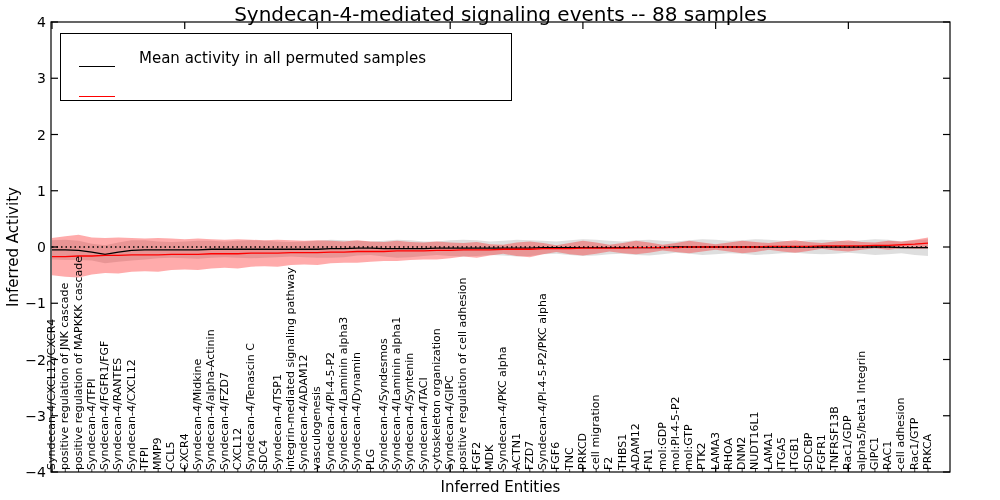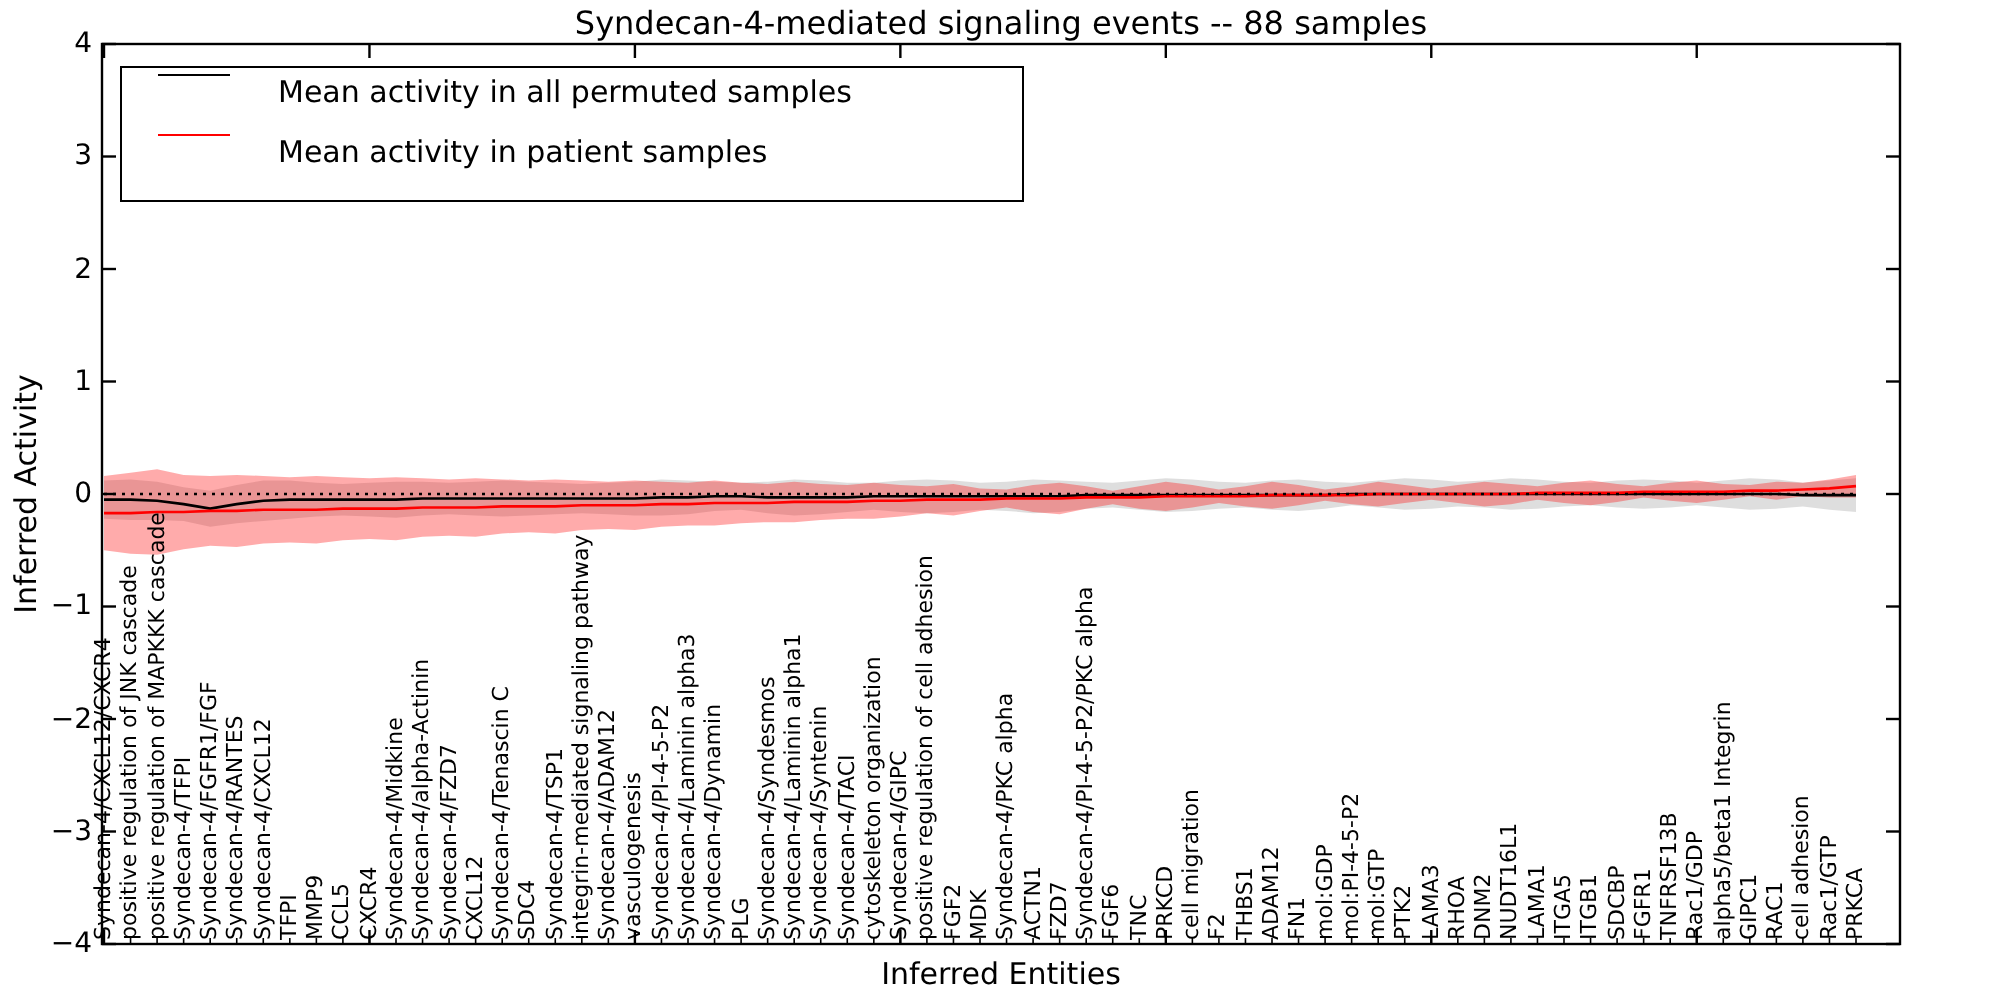--- a/index.html
+++ b/index.html
@@ -1,31 +1,31 @@
 <!DOCTYPE html>
 <html><head>
 <meta charset="utf-8">
 <style>
   html,body{margin:0;padding:0;background:#fff;}
   .figure{
     position:relative;width:1000px;height:500px;background:#ffffff;overflow:hidden;
     font-family:"DejaVu Sans","Liberation Sans",sans-serif;color:#000;
   }
-  .title{position:absolute;top:2px;left:51px;width:899px;text-align:center;font-size:16px;}
+  .title{position:absolute;top:2px;left:51px;width:899px;text-align:center;font-size:20px;}
   .xlabel{position:absolute;top:478px;left:51px;width:899px;text-align:center;font-size:15px;}
   .ylabel{position:absolute;top:247px;left:13px;transform:translate(-50%,-50%) rotate(-90deg);
           white-space:nowrap;font-size:15px;}
   svg.plot{position:absolute;left:0;top:0;}
   .ticks-layer{position:absolute;left:0;top:0;width:1000px;height:500px;pointer-events:none;}
   .ytick{position:absolute;left:16px;width:30px;text-align:right;font-size:14px;line-height:18px;}
   .xtick{position:absolute;top:470px;font-size:11px;line-height:12px;white-space:nowrap;
          transform:rotate(-90deg);transform-origin:0 0;}
   .legend{position:absolute;left:60px;top:33px;width:452px;box-sizing:border-box;
           border:1.3px solid #000;background:#fff;padding:3px 0;}
-  .legend-row{display:flex;align-items:flex-start;height:30px;}
+  .legend-row{display:flex;align-items:flex-end;height:30px;}
   .legend-line{display:inline-block;width:36px;height:0;border-top:1.6px solid #000;
                margin:0 24px 0 18px;flex:none;}
   .legend-label{font-size:15px;white-space:nowrap;}
 </style>
 </head>
 <body>
 
 <div class="figure">
 
   <div class="title">Syndecan-4-mediated signaling events -- 88 samples</div>
@@ -221,17 +221,16 @@
 
   <div class="xlabel">Inferred Entities</div>
 
   <div class="legend">
     <div class="legend-row">
       <span class="legend-line" id="legend-line-0" style="border-top-color: rgb(0, 0, 0);"></span>
       <span class="legend-label">Mean activity in all permuted samples</span>
     </div>
     <div class="legend-row">
       <span class="legend-line" id="legend-line-1" style="border-top-color: rgb(255, 0, 0);"></span>
-      <span class="legend-label">Mean activity in patient samples</span>
     </div>
   </div>
 
 </div>
 
 </body></html>

